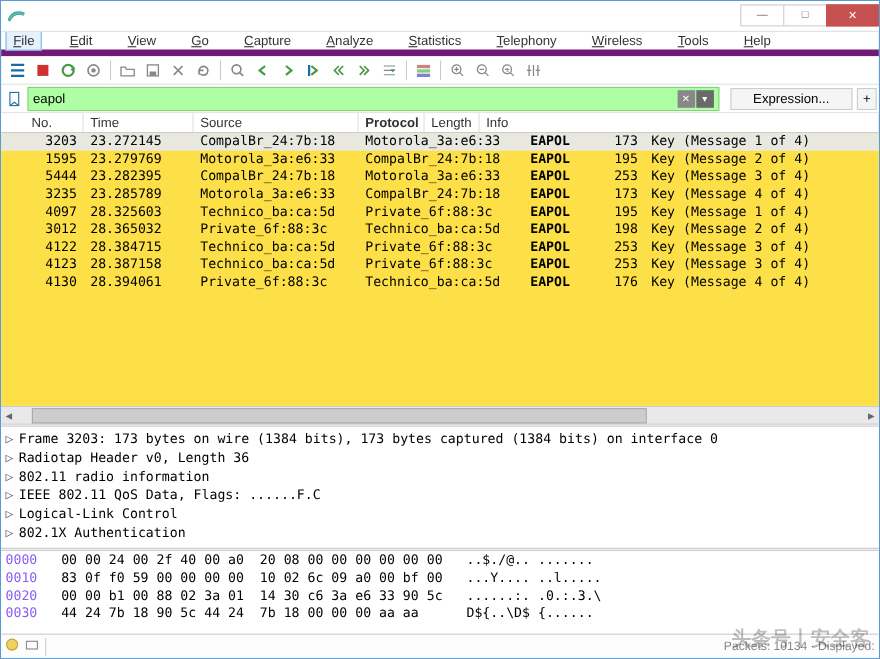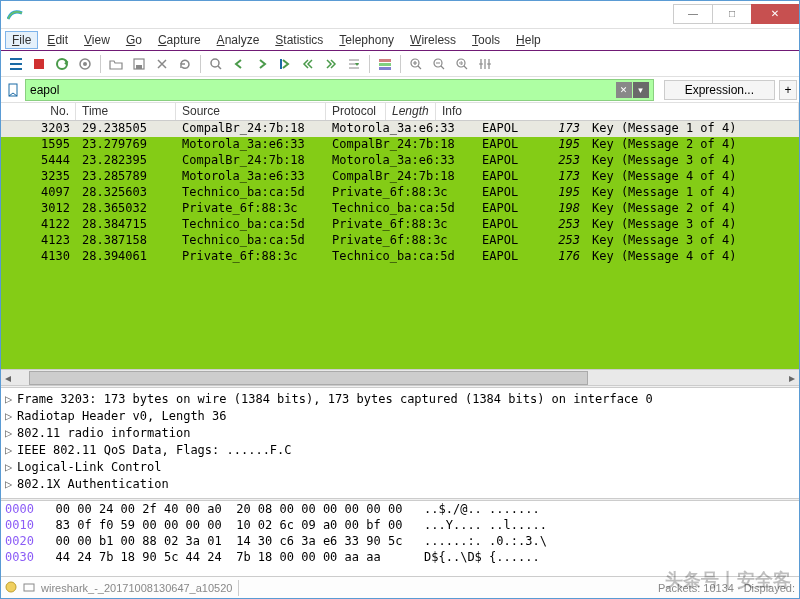--- a/index.html
+++ b/index.html
@@ -3,46 +3,46 @@
 <meta charset="utf-8">
 <style>
 * { box-sizing: border-box; margin: 0; padding: 0; }
 body { font-family: "Segoe UI", Tahoma, sans-serif; font-size: 12px; width: 800px; height: 599px; overflow: hidden; background: #fff; border: 1px solid #5a9bd4; position: relative; }
 .titlebar { height: 28px; display: flex; align-items: center; background: #fff; border-bottom: 1px solid #e0e0e0; position: relative; }
 .app-icon { width: 16px; height: 16px; margin: 0 6px; }
 .title-text { flex: 1; text-align: center; font-size: 12px; color: #444; position: absolute; left: 0; right: 0; pointer-events: none; }
 .win-btns { display: flex; margin-left: auto; height: 22px; }
 .win-btn { width: 40px; height: 20px; display: flex; align-items: center; justify-content: center; font-size: 10px; color: #666; background: #fff; border: 1px solid #ccc; margin-left: -1px; }
 .win-btn.close { background: #c75050; color: #fff; border-color: #c75050; width: 48px; }
-.menubar { height: 22px; display: flex; align-items: center; padding: 0 4px; gap: 2px; border-bottom: 1px solid #701a75; text-align: right; }
+.menubar { height: 22px; display: flex; align-items: center; padding: 0 4px; gap: 18px; border-bottom: 6px solid #701a75; text-align: right; }
 .menu-item { padding: 4px 7px; font-size: 12px; color: #333; }
 .menu-item .u { text-decoration: underline; }
 .menu-item.active { border: 1px solid #7eb4ea; background: #e5f1fb; padding: 1px 6px; }
 .toolbar { height: 26px; display: flex; align-items: center; padding: 1px 4px; gap: 1px; border-bottom: 1px solid #e0e0e0; }
 .tb-btn { width: 22px; height: 22px; display: flex; align-items: center; justify-content: center; border: 1px solid transparent; }
 .tb-sep { width: 1px; height: 18px; background: #ccc; margin: 0 3px; }
 .filterbar { height: 26px; display: flex; align-items: center; padding: 2px 2px; gap: 2px; border-bottom: 1px solid #e0e0e0; }
 .filter-icon-box { width: 20px; height: 20px; display: flex; align-items: center; justify-content: center; }
 .filter-input { flex: 1; height: 22px; background: #aeffa3; border: 1px solid #8ad080; padding: 0 20px 0 4px; font-size: 12px; font-family: inherit; outline: none; }
 .filter-clear { margin-left: -40px; width: 36px; display: flex; gap: 1px; z-index: 1;}
 .filter-clear-btn { width: 16px; height: 16px; background: #888; color: #fff; font-size: 9px; display: flex; align-items: center; justify-content: center; }
 .expr-btn { padding: 2px 20px; border: 1px solid #ccc; background: #f5f5f5; height: 20px; margin-left: 4px; }
 .plus-btn { width: 18px; height: 20px; border: 1px solid #ccc; background: #f5f5f5; display: flex; align-items: center; justify-content: center; margin-left: 2px;}
 .packet-header { height: 18px; display: flex; background: #fff; border-bottom: 1px solid #ccc; font-size: 12px; color: #333; }
 .packet-header > div { padding: 1px 6px; border-right: 1px solid #e0e0e0; }
-.packet-list { height: 248px; overflow: auto; background: #84cc16; font-family: Consolas, monospace; font-size: 12px; position: relative; }
+.packet-list { height: 248px; overflow: auto; background: #fde047; font-family: Consolas, monospace; font-size: 12px; position: relative; }
 .packet-row { display: flex; height: 16px; white-space: pre; }
 .packet-row.selected { background: #e8e8e0; }
 .packet-row > div { padding: 0 6px; overflow: hidden; }
 .col-no { width: 75px; text-align: right; }
 .col-time { width: 100px; }
 .col-src { width: 150px; }
 .col-dst { width: 150px; }
-.col-proto { width: 60px; }
-.col-len { width: 50px; text-align: right; font-style: italic; }
+.col-proto { width: 60px; font-weight: bold; }
+.col-len { width: 50px; text-align: right; }
 .col-info { flex: 1; }
 .hsb { height: 16px; background: #e9e9e9; border-top: 1px solid #ccc; display:flex; align-items: center;}
 .hsb-thumb { height: 14px; background: #cdcdcd; border:1px solid #aaa; width: 70%; margin-left: 14px;}
 .hsb-arrow { width: 14px; height: 14px; display: flex; align-items:center; justify-content:center; color:#666;}
 .splitter { height: 3px; background: #f0f0f0; border-top: 1px solid #ccc; border-bottom: 1px solid #ccc; }
 .tree-pane { height: 110px; overflow: auto; font-family: Consolas, monospace; font-size: 12px; padding: 2px 0; background: #fff; }
 .tree-row { padding: 0 4px; height: 17px; display: flex; align-items: center; }
 .tree-toggle { color: #666; width: 12px; }
 .hex-pane { height: 76px; overflow: auto; font-family: Consolas, monospace; font-size: 12px; background: #fff; padding: 1px 0; white-space: pre; }
 .hex-row { padding: 0 4px; height: 16px; }
@@ -214,30 +214,30 @@
   <div class="filter-clear">
     <div class="filter-clear-btn">✕</div>
     <div class="filter-clear-btn" style="background:#6a6a6a">▾</div>
   </div>
   <div style="width:4px"></div>
   <div class="expr-btn">Expression...</div>
   <div class="plus-btn">+</div>
 </div>
 
 <div class="packet-header">
-  <div class="col-no" style="text-align:right">No.</div>
+  <div class="col-no" style="text-align:center">No.</div>
   <div class="col-time">Time</div>
   <div class="col-src">Source</div>
   <div class="col-proto">Protocol</div>
   <div class="col-len" style="text-align:left">Length</div>
   <div class="col-info">Info</div>
 </div>
 
 <div class="packet-list" id="packet-list">
-    <div class="packet-row selected"><div class="col-no">3203</div><div class="col-time">29.238505</div><div class="col-src">CompalBr_24:7b:18</div><div class="col-dst">Motorola_3a:e6:33</div><div class="col-proto">EAPOL</div><div class="col-len">173</div><div class="col-info">Key (Message 1 of 4)</div></div>
+    <div class="packet-row selected"><div class="col-no">3203</div><div class="col-time">23.272145</div><div class="col-src">CompalBr_24:7b:18</div><div class="col-dst">Motorola_3a:e6:33</div><div class="col-proto">EAPOL</div><div class="col-len">173</div><div class="col-info">Key (Message 1 of 4)</div></div>
     <div class="packet-row"><div class="col-no">1595</div><div class="col-time">23.279769</div><div class="col-src">Motorola_3a:e6:33</div><div class="col-dst">CompalBr_24:7b:18</div><div class="col-proto">EAPOL</div><div class="col-len">195</div><div class="col-info">Key (Message 2 of 4)</div></div>
     <div class="packet-row"><div class="col-no">5444</div><div class="col-time">23.282395</div><div class="col-src">CompalBr_24:7b:18</div><div class="col-dst">Motorola_3a:e6:33</div><div class="col-proto">EAPOL</div><div class="col-len">253</div><div class="col-info">Key (Message 3 of 4)</div></div>
     <div class="packet-row"><div class="col-no">3235</div><div class="col-time">23.285789</div><div class="col-src">Motorola_3a:e6:33</div><div class="col-dst">CompalBr_24:7b:18</div><div class="col-proto">EAPOL</div><div class="col-len">173</div><div class="col-info">Key (Message 4 of 4)</div></div>
     <div class="packet-row"><div class="col-no">4097</div><div class="col-time">28.325603</div><div class="col-src">Technico_ba:ca:5d</div><div class="col-dst">Private_6f:88:3c</div><div class="col-proto">EAPOL</div><div class="col-len">195</div><div class="col-info">Key (Message 1 of 4)</div></div>
     <div class="packet-row"><div class="col-no">3012</div><div class="col-time">28.365032</div><div class="col-src">Private_6f:88:3c</div><div class="col-dst">Technico_ba:ca:5d</div><div class="col-proto">EAPOL</div><div class="col-len">198</div><div class="col-info">Key (Message 2 of 4)</div></div>
     <div class="packet-row"><div class="col-no">4122</div><div class="col-time">28.384715</div><div class="col-src">Technico_ba:ca:5d</div><div class="col-dst">Private_6f:88:3c</div><div class="col-proto">EAPOL</div><div class="col-len">253</div><div class="col-info">Key (Message 3 of 4)</div></div>
     <div class="packet-row"><div class="col-no">4123</div><div class="col-time">28.387158</div><div class="col-src">Technico_ba:ca:5d</div><div class="col-dst">Private_6f:88:3c</div><div class="col-proto">EAPOL</div><div class="col-len">253</div><div class="col-info">Key (Message 3 of 4)</div></div>
     <div class="packet-row"><div class="col-no">4130</div><div class="col-time">28.394061</div><div class="col-src">Private_6f:88:3c</div><div class="col-dst">Technico_ba:ca:5d</div><div class="col-proto">EAPOL</div><div class="col-len">176</div><div class="col-info">Key (Message 4 of 4)</div></div>
   </div>
 <div class="hsb">
@@ -262,19 +262,18 @@
 
 <div class="hex-pane" id="hex-pane"><div class="hex-row"><span class="hex-off">0000</span>   00 00 24 00 2f 40 00 a0  20 08 00 00 00 00 00 00   ..$./@.. .......</div><div class="hex-row"><span class="hex-off">0010</span>   83 0f f0 59 00 00 00 00  10 02 6c 09 a0 00 bf 00   ...Y.... ..l.....</div><div class="hex-row"><span class="hex-off">0020</span>   00 00 b1 00 88 02 3a 01  14 30 c6 3a e6 33 90 5c   ......:. .0.:.3.\</div><div class="hex-row"><span class="hex-off">0030</span>   44 24 7b 18 90 5c 44 24  7b 18 00 00 00 aa aa      D${..\D$ {......</div></div>
 
 <div class="statusbar">
   <span><svg width="12" height="12">
         <circle cx="6" cy="6" r="5" fill="#f0d060" stroke="#c0a030"></circle>
       </svg></span>
   <span><svg width="12" height="12">
         <rect x="1" y="3" width="10" height="7" fill="none" stroke="#888"></rect>
       </svg></span>
-  <span>wireshark_-_20171008130647_a10520</span>
   <div class="status-sep"></div>
   <div style="flex:1"></div>
   <span>Packets: 10134 · Displayed:</span>
 </div>
 
 <div class="watermark">头条号丨安全客</div>
 
 </body></html>

